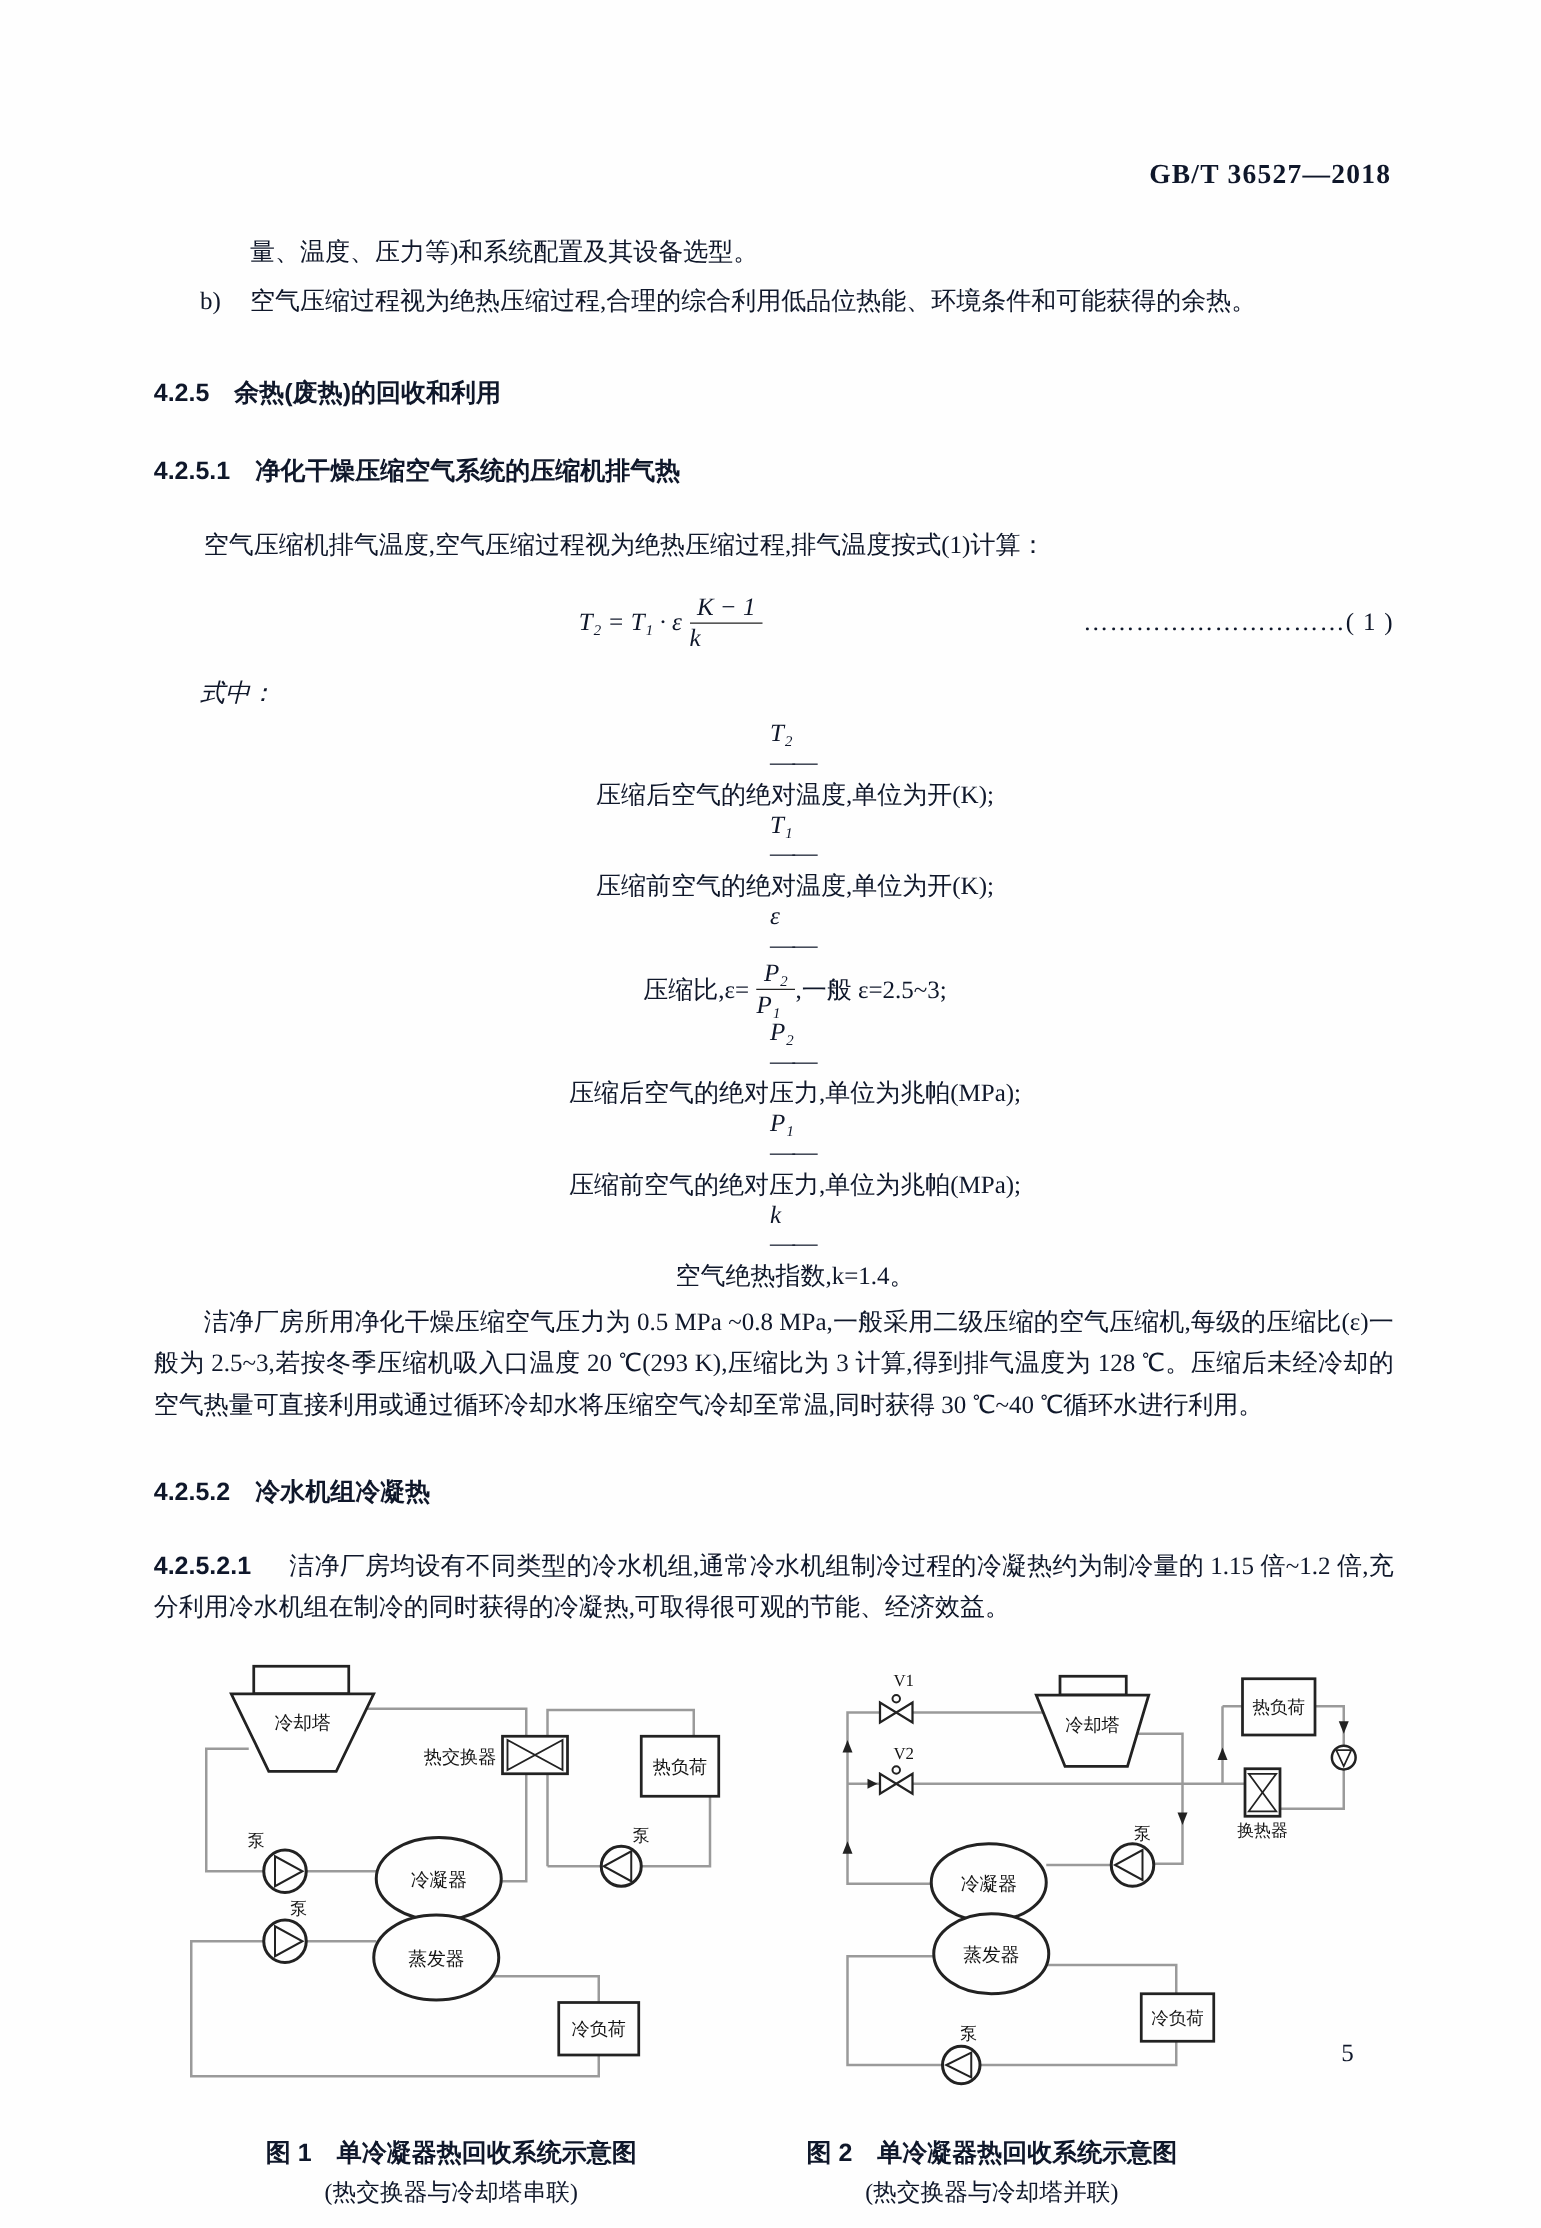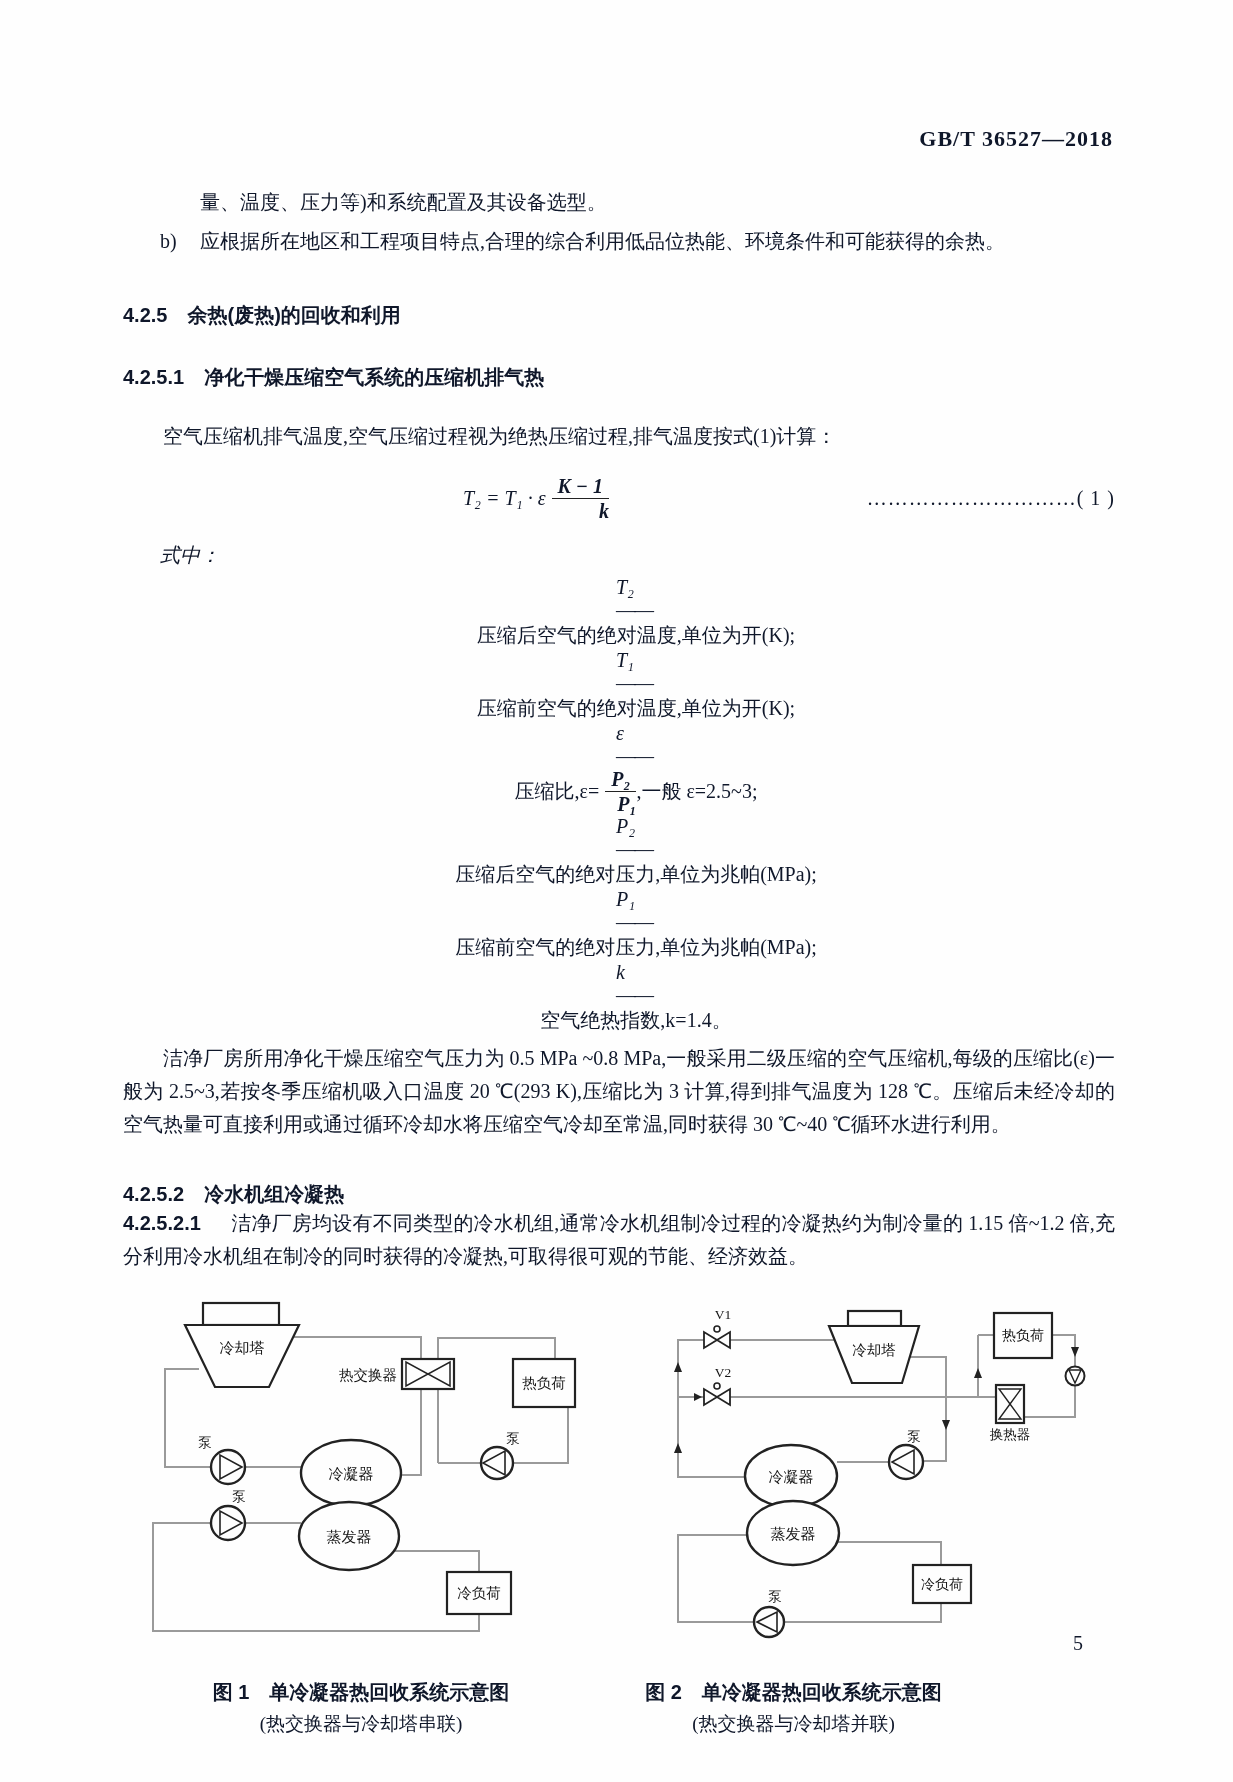--- a/index.html
+++ b/index.html
@@ -30,37 +30,37 @@
   }
   .h425{margin-top:44px;}
   .h4251{margin-top:36px;}
   .para-indent{margin-top:30px;text-indent:2em;}
   .formula-row{
     display:flex;align-items:center;
     margin-top:16px;height:58px;font-size:20px;
   }
   .formula{margin-left:340px;font-style:italic;display:flex;align-items:center;}
   .frac{
-    display:inline-block;text-align:right;vertical-align:middle;
-    font-style:italic;line-height:22px;margin-left:6px;font-weight:bold;
+    display:inline-block;text-align:left;vertical-align:middle;
+    font-style:italic;line-height:22px;margin-left:6px;
   }
   .frac .num{display:block;border-bottom:1.5px solid #222;padding:0 6px 1px;}
   .frac .den{display:block;padding-top:1px;}
   .leader{margin-left:auto;letter-spacing:1px;white-space:nowrap;font-style:normal;}
   .where{margin-top:12px;padding-left:37px;font-style:italic;}
   .defs{margin-top:4px;}
   .def-row{display:flex;align-items:center;min-height:33px;padding-left:30px;font-size:20px;flex-direction:column;}
   .def-row.tall{min-height:56px;}
   .def-sym{width:36px;flex:none;font-style:italic;}
   .def-dash{flex:none;letter-spacing:-2px;}
   .def-txt{margin-left:4px;}
   .def-inline{display:flex;align-items:center;margin-left:4px;}
   .para2{margin-top:8px;text-indent:2em;}
   .h4252{margin-top:40px;}
-  .numpara{}
+  .numpara{margin-top:30px;}
   .numpara .num{font-family:"Liberation Sans",sans-serif;font-weight:bold;}
   .numpara.second{margin-top:2px;}
   .figs-row{display:flex;margin-top:22px;margin-left:12px;}
   .figblock{flex:none;}
   .figblock.f1{width:452px;}
   .figblock.f2{width:505px;margin-left:14px;}
   .captions{display:flex;margin-top:28px;}
   .capblock{text-align:center;}
   .capblock.c1{width:452px;margin-left:12px;}
   .capblock.c2{width:505px;margin-left:14px;padding-right:120px;box-sizing:border-box;}
@@ -78,21 +78,21 @@
 <div class="page">
 
   <div class="doc-num">GB/T 36527—2018</div>
 
   <div class="content">
 
     <div class="bodytext carryover">量、温度、压力等)和系统配置及其设备选型。</div>
 
     <div class="bodytext item-b">
       <span class="lbl">b)</span>
-      <span class="txt">应根据所在地区和工程项目特点,合理的综合利用低品位热能、环境条件和可能获得的余热。</span>
+      <span class="txt">空气压缩过程视为绝热压缩过程,合理的综合利用低品位热能、环境条件和可能获得的余热。</span>
     </div>
 
     <div class="heading h425">4.2.5　余热(废热)的回收和利用</div>
 
     <div class="heading h4251">4.2.5.1　净化干燥压缩空气系统的压缩机排气热</div>
 
     <div class="bodytext para-indent">空气压缩机排气温度,空气压缩过程视为绝热压缩过程,排气温度按式(1)计算：</div>
 
     <div class="formula-row">
       <span class="formula">

